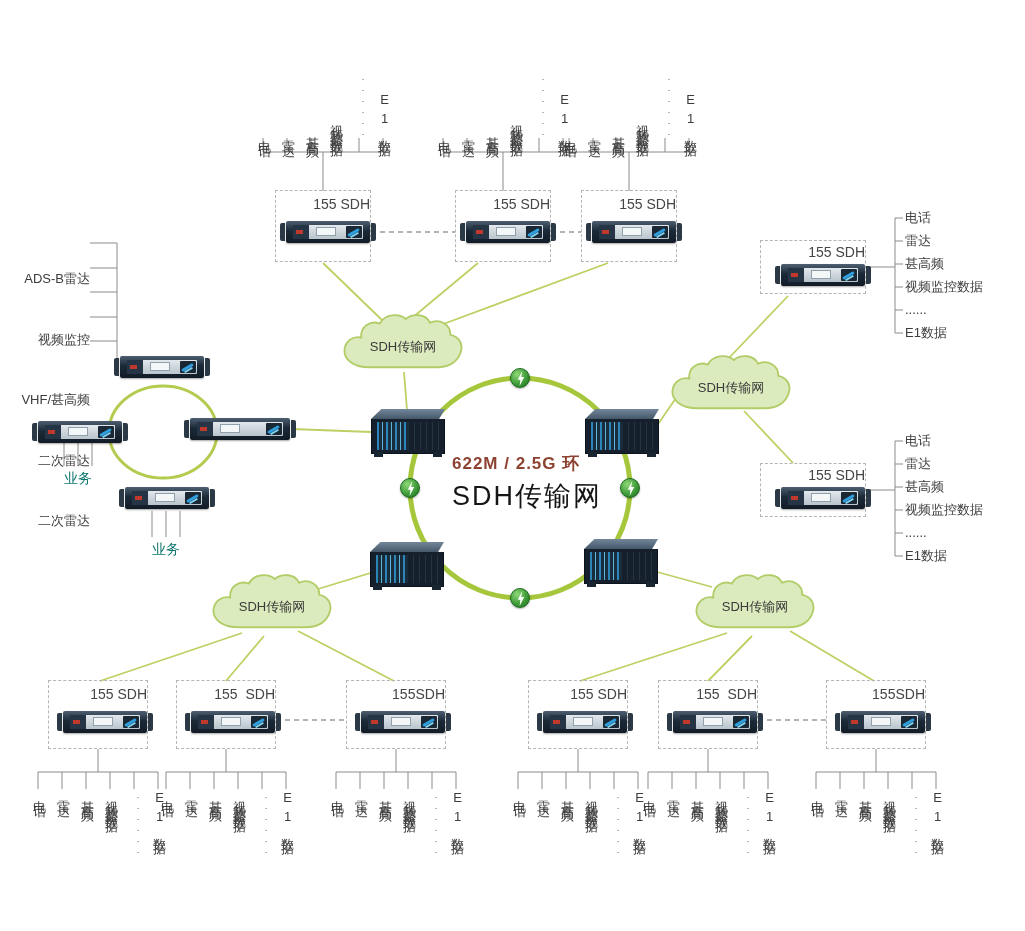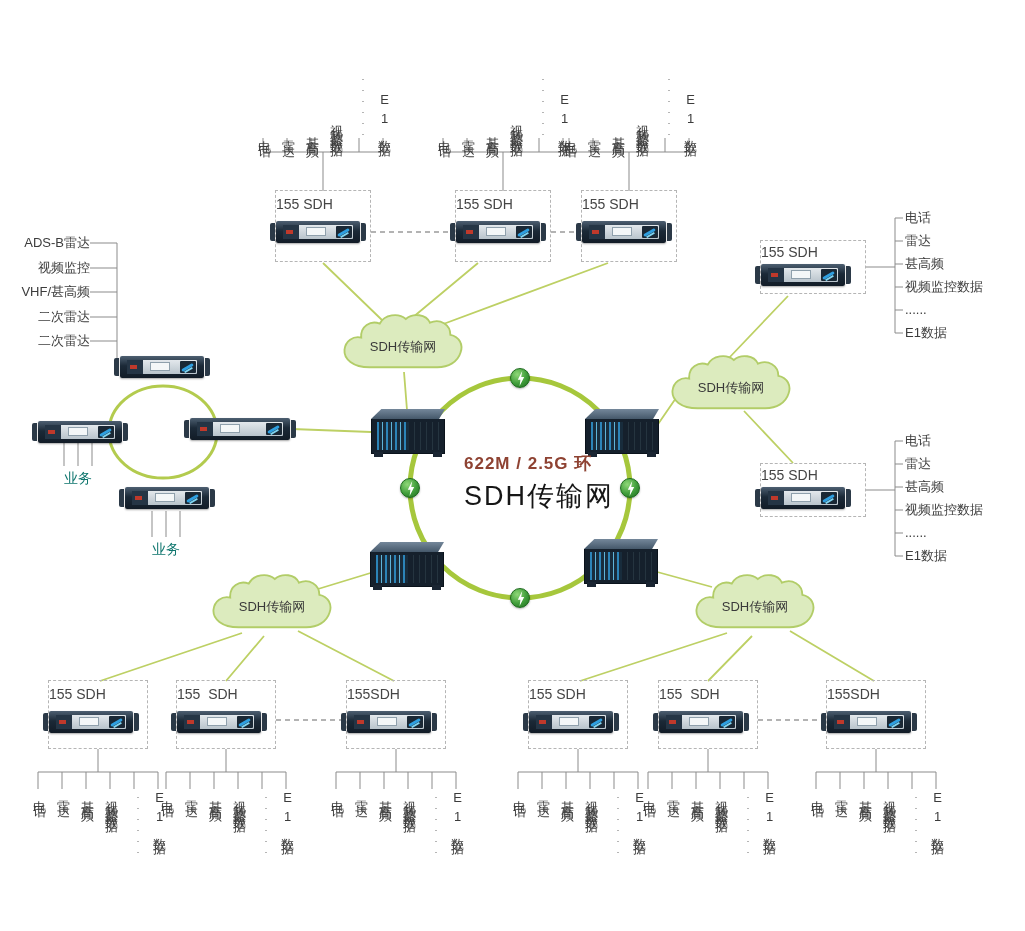--- a/index.html
+++ b/index.html
@@ -14,23 +14,23 @@
   .vcol { width:22px; writing-mode:vertical-rl; text-orientation:upright;
           font-size:13px; letter-spacing:4px; line-height:1; color:#3c3c3c; padding-right:3px; }
   .vcol:nth-of-type(5) { font-size:9px; letter-spacing:1px; color:#555; }
 
   
   .rlist { position:absolute; width:116px; }
   .rrow { height:23px; line-height:23px; font-size:13px; color:#3c3c3c; white-space:nowrap; }
 
   
   .linputs { position:absolute; left:16px; top:231px; width:74px; }
-  .lrow { height:24.5px; line-height:24.5px; font-size:13px; color:#3c3c3c; text-align:right; white-space:nowrap; }
-
-  .dbox { position:absolute; border:1.6px dashed #b5b5b5; display:flex; flex-direction:column; align-items:flex-start; padding-top:5px; background:transparent; }
+  .lrow { height:24.5px; line-height:24.5px; font-size:13px; color:#3c3c3c; text-align:right; white-space:nowrap;margin-top:36px; }
+
+  .dbox { position:absolute; border:1.6px dashed #b5b5b5; display:flex; flex-direction:column; align-items:flex-end; padding-top:5px; background:transparent; }
   .dbox.short { padding-top:3px; }
   .dbox-label { font-size:14px; color:#454545; white-space:pre; line-height:16px; }
 
   
   .dev { position:relative; width:84px; height:22px; margin-top:9px;
          background:linear-gradient(180deg,#4d5f71,#1b2937 45%,#121c27); border-radius:2px;
          box-shadow:0 1px 2px rgba(0,0,0,.35); flex:none; }
   .dbox.short .dev { margin-top:4px; }
   .dev.abs { position:absolute; margin:0; }
   .dev::before, .dev::after { content:""; position:absolute; top:2px; width:5px; height:18px; background:#2b3947; }
@@ -57,21 +57,21 @@
            background:repeating-linear-gradient(90deg,#25343f 0 1px,#15202c 1px 6px); }
 
   
   .cloud { position:absolute; width:130px; height:68px; }
   .cloud svg { position:absolute; left:0; top:0; width:100%; height:100%; }
   .cloud-label { position:absolute; left:0; right:0; top:0; bottom:0; display:flex; align-items:center; justify-content:center;
                  font-size:13px; color:#3a3a3a; padding-top:3px; }
 
   .biz { position:absolute; font-size:14px; color:#0f766e; }
 
-  .center-label { position:absolute; left:464px; top:452px; }
+  .center-label { position:absolute; left:452px; top:452px; }
   .center-label .l1 { font-size:17px; font-weight:bold; color:#8e4232; letter-spacing:1px; }
   .center-label .l2 { font-size:27px; color:#161616; margin-top:3px; letter-spacing:2px; }
 
   
   .bolt { position:absolute; width:20px; height:20px; border-radius:50%;
           background:radial-gradient(circle at 35% 30%,#8fd878,#3f9c3a 55%,#1f6e1f);
           border:1px solid #1d6a1d; box-shadow:0 1px 2px rgba(0,0,0,.3); }
   .bolt::after { content:""; position:absolute; left:5px; top:2px; width:10px; height:15px; background:#fff;
                  clip-path:polygon(62% 0,18% 58%,44% 58%,36% 100%,82% 40%,52% 40%); }
 </style>

